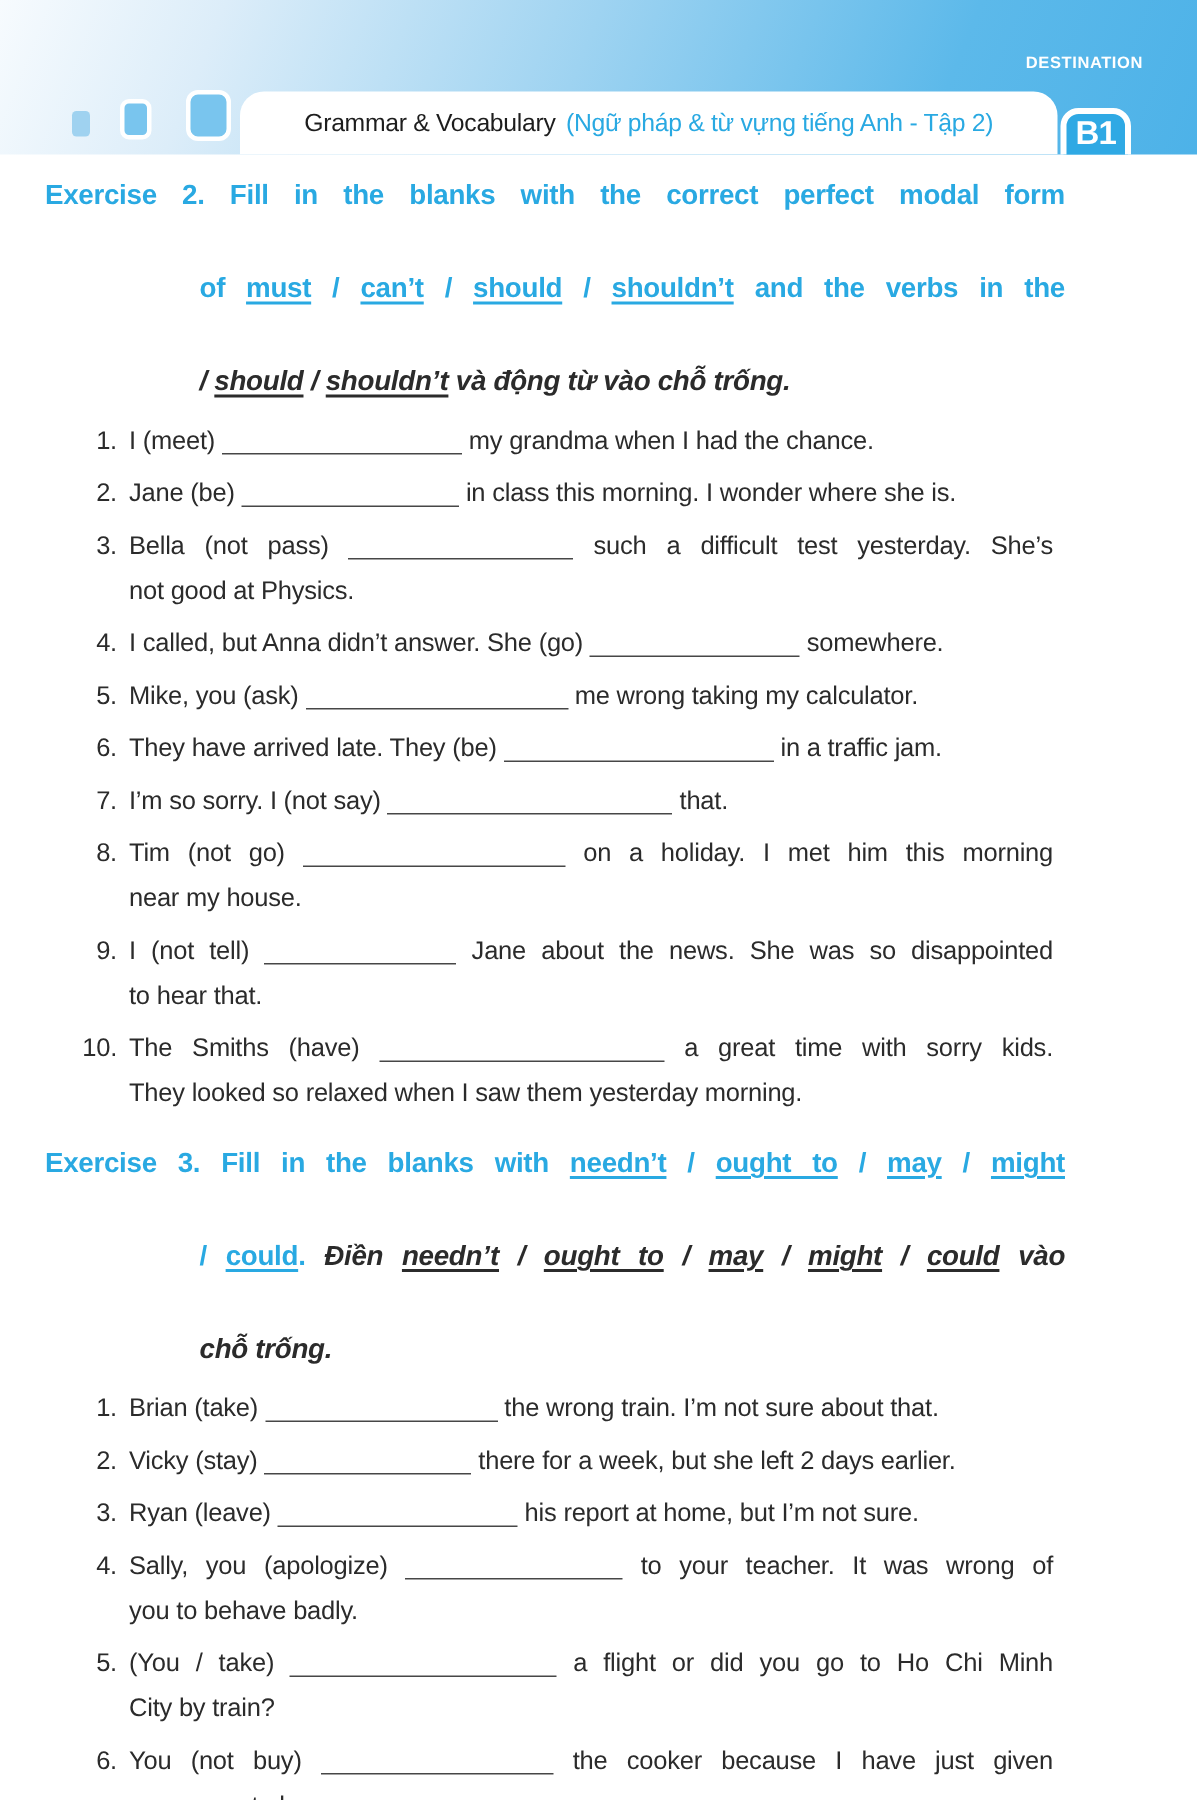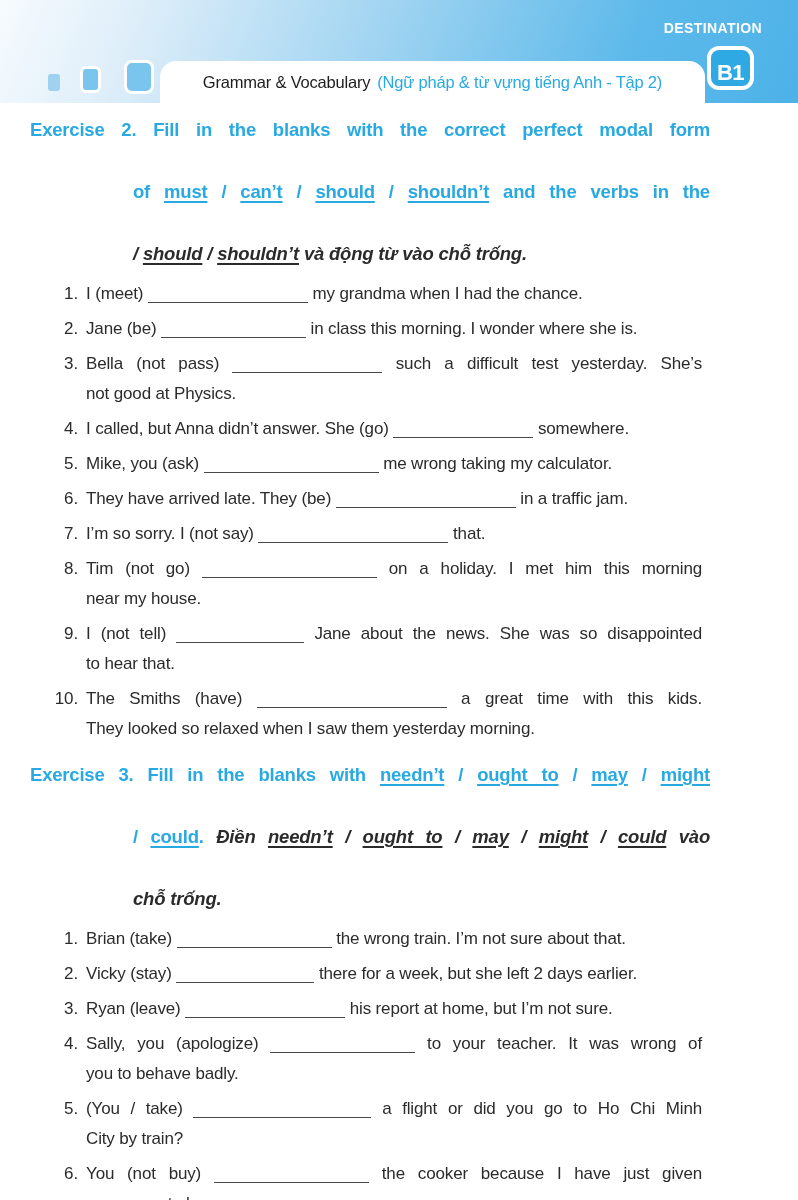--- a/index.html
+++ b/index.html
@@ -15,23 +15,23 @@
     background:linear-gradient(112deg,#f7fbfe 0%,#dcedf9 18%,#9ed3f1 48%,#5cb9ea 78%,#4db2e8 100%);}
   .deco{position:absolute;}
   .d1{left:48px;top:74px;width:12px;height:17px;background:#9fd2f0;border-radius:3px;}
   .d2{left:80px;top:66px;width:21px;height:27px;background:#79c5ee;border:3px solid #fff;border-radius:6px;}
   .d3{left:124px;top:60px;width:30px;height:34px;background:#79c5ee;border:3.5px solid #fff;border-radius:8px;}
   .pill{position:absolute;left:160px;bottom:0;width:545px;height:42px;background:#fff;
     border-radius:16px 16px 0 0;display:flex;align-items:center;justify-content:center;
     white-space:nowrap;font-weight:400;font-size:16.5px;letter-spacing:-0.2px;}
   .t-black{color:#1d1d1d;}
   .t-blue{color:var(--accent);margin-left:7px;}
-  .brand{position:absolute;right:36px;top:20px;color:#fff;font-weight:700;font-size:14px;letter-spacing:0.4px;}
-  .badge{position:absolute;right:44px;top:46px;width:47px;height:44px;background:#2fa9e4;
-    border:4px solid #fff;border-radius:12px;display:flex;align-items:flex-end;justify-content:center;}
+  .brand{position:absolute;right:36px;top:36px;color:#fff;font-weight:700;font-size:11px;letter-spacing:0.4px;}
+  .badge{position:absolute;right:44px;top:72px;width:47px;height:44px;background:#2fa9e4;
+    border:4px solid #fff;border-radius:12px;display:flex;align-items:flex-start;justify-content:center;}
   .badge span{color:#fff;font-weight:700;font-size:22px;letter-spacing:-0.5px;}
 
   
   .content{padding-top:12px;}
   .exercise + .exercise{margin-top:16px;}
   .ex-heading{margin:0 0 8px 30px;width:680px;font-weight:700;font-size:18.5px;
     line-height:30px;color:var(--accent);letter-spacing:-0.2px;}
   .h-line.cont{padding-left:103px;margin-top:32px;}
   .h-line.flush{text-align:justify;text-align-last:justify;-moz-text-align-last:justify;}
   .seg-en{color:var(--accent);}
@@ -134,21 +134,21 @@
           <div class="question">
             <div class="q-num">9.</div>
             <div>
               <div class="q-line flush"><span class="seg-p">I (not tell) </span><span class="blank" style="width: 128px;"></span><span class="seg-p"> Jane about the news. She was so disappointed</span></div>
               <div class="q-line"><span class="seg-p">to hear that.</span></div>
             </div>
           </div>
           <div class="question">
             <div class="q-num">10.</div>
             <div>
-              <div class="q-line flush"><span class="seg-p">The Smiths (have) </span><span class="blank" style="width: 190px;"></span><span class="seg-p"> a great time with this kids.</span></div>
+              <div class="q-line flush"><span class="seg-p">The Smiths (have) </span><span class="blank" style="width: 190px;"></span><span class="seg-p"> a great time with sorry kids.</span></div>
               <div class="q-line"><span class="seg-p">They looked so relaxed when I saw them yesterday morning.</span></div>
             </div>
           </div>
         </div>
       </section>
       <section class="exercise">
         <div class="ex-heading">
           <div class="h-line flush"><span class="seg-en">Exercise 3. Fill in the blanks with </span><span class="seg-enu">needn’t</span><span class="seg-en"> / </span><span class="seg-enu">ought to</span><span class="seg-en"> / </span><span class="seg-enu">may</span><span class="seg-en"> / </span><span class="seg-enu">might</span></div>
           <div class="h-line cont flush"><span class="seg-en">/ </span><span class="seg-enu">could</span><span class="seg-en">. </span><span class="seg-vi">Điền </span><span class="seg-viu">needn’t</span><span class="seg-vi"> / </span><span class="seg-viu">ought to</span><span class="seg-vi"> / </span><span class="seg-viu">may</span><span class="seg-vi"> / </span><span class="seg-viu">might</span><span class="seg-vi"> / </span><span class="seg-viu">could</span><span class="seg-vi"> vào</span></div>
           <div class="h-line cont"><span class="seg-vi">chỗ trống.</span></div>

